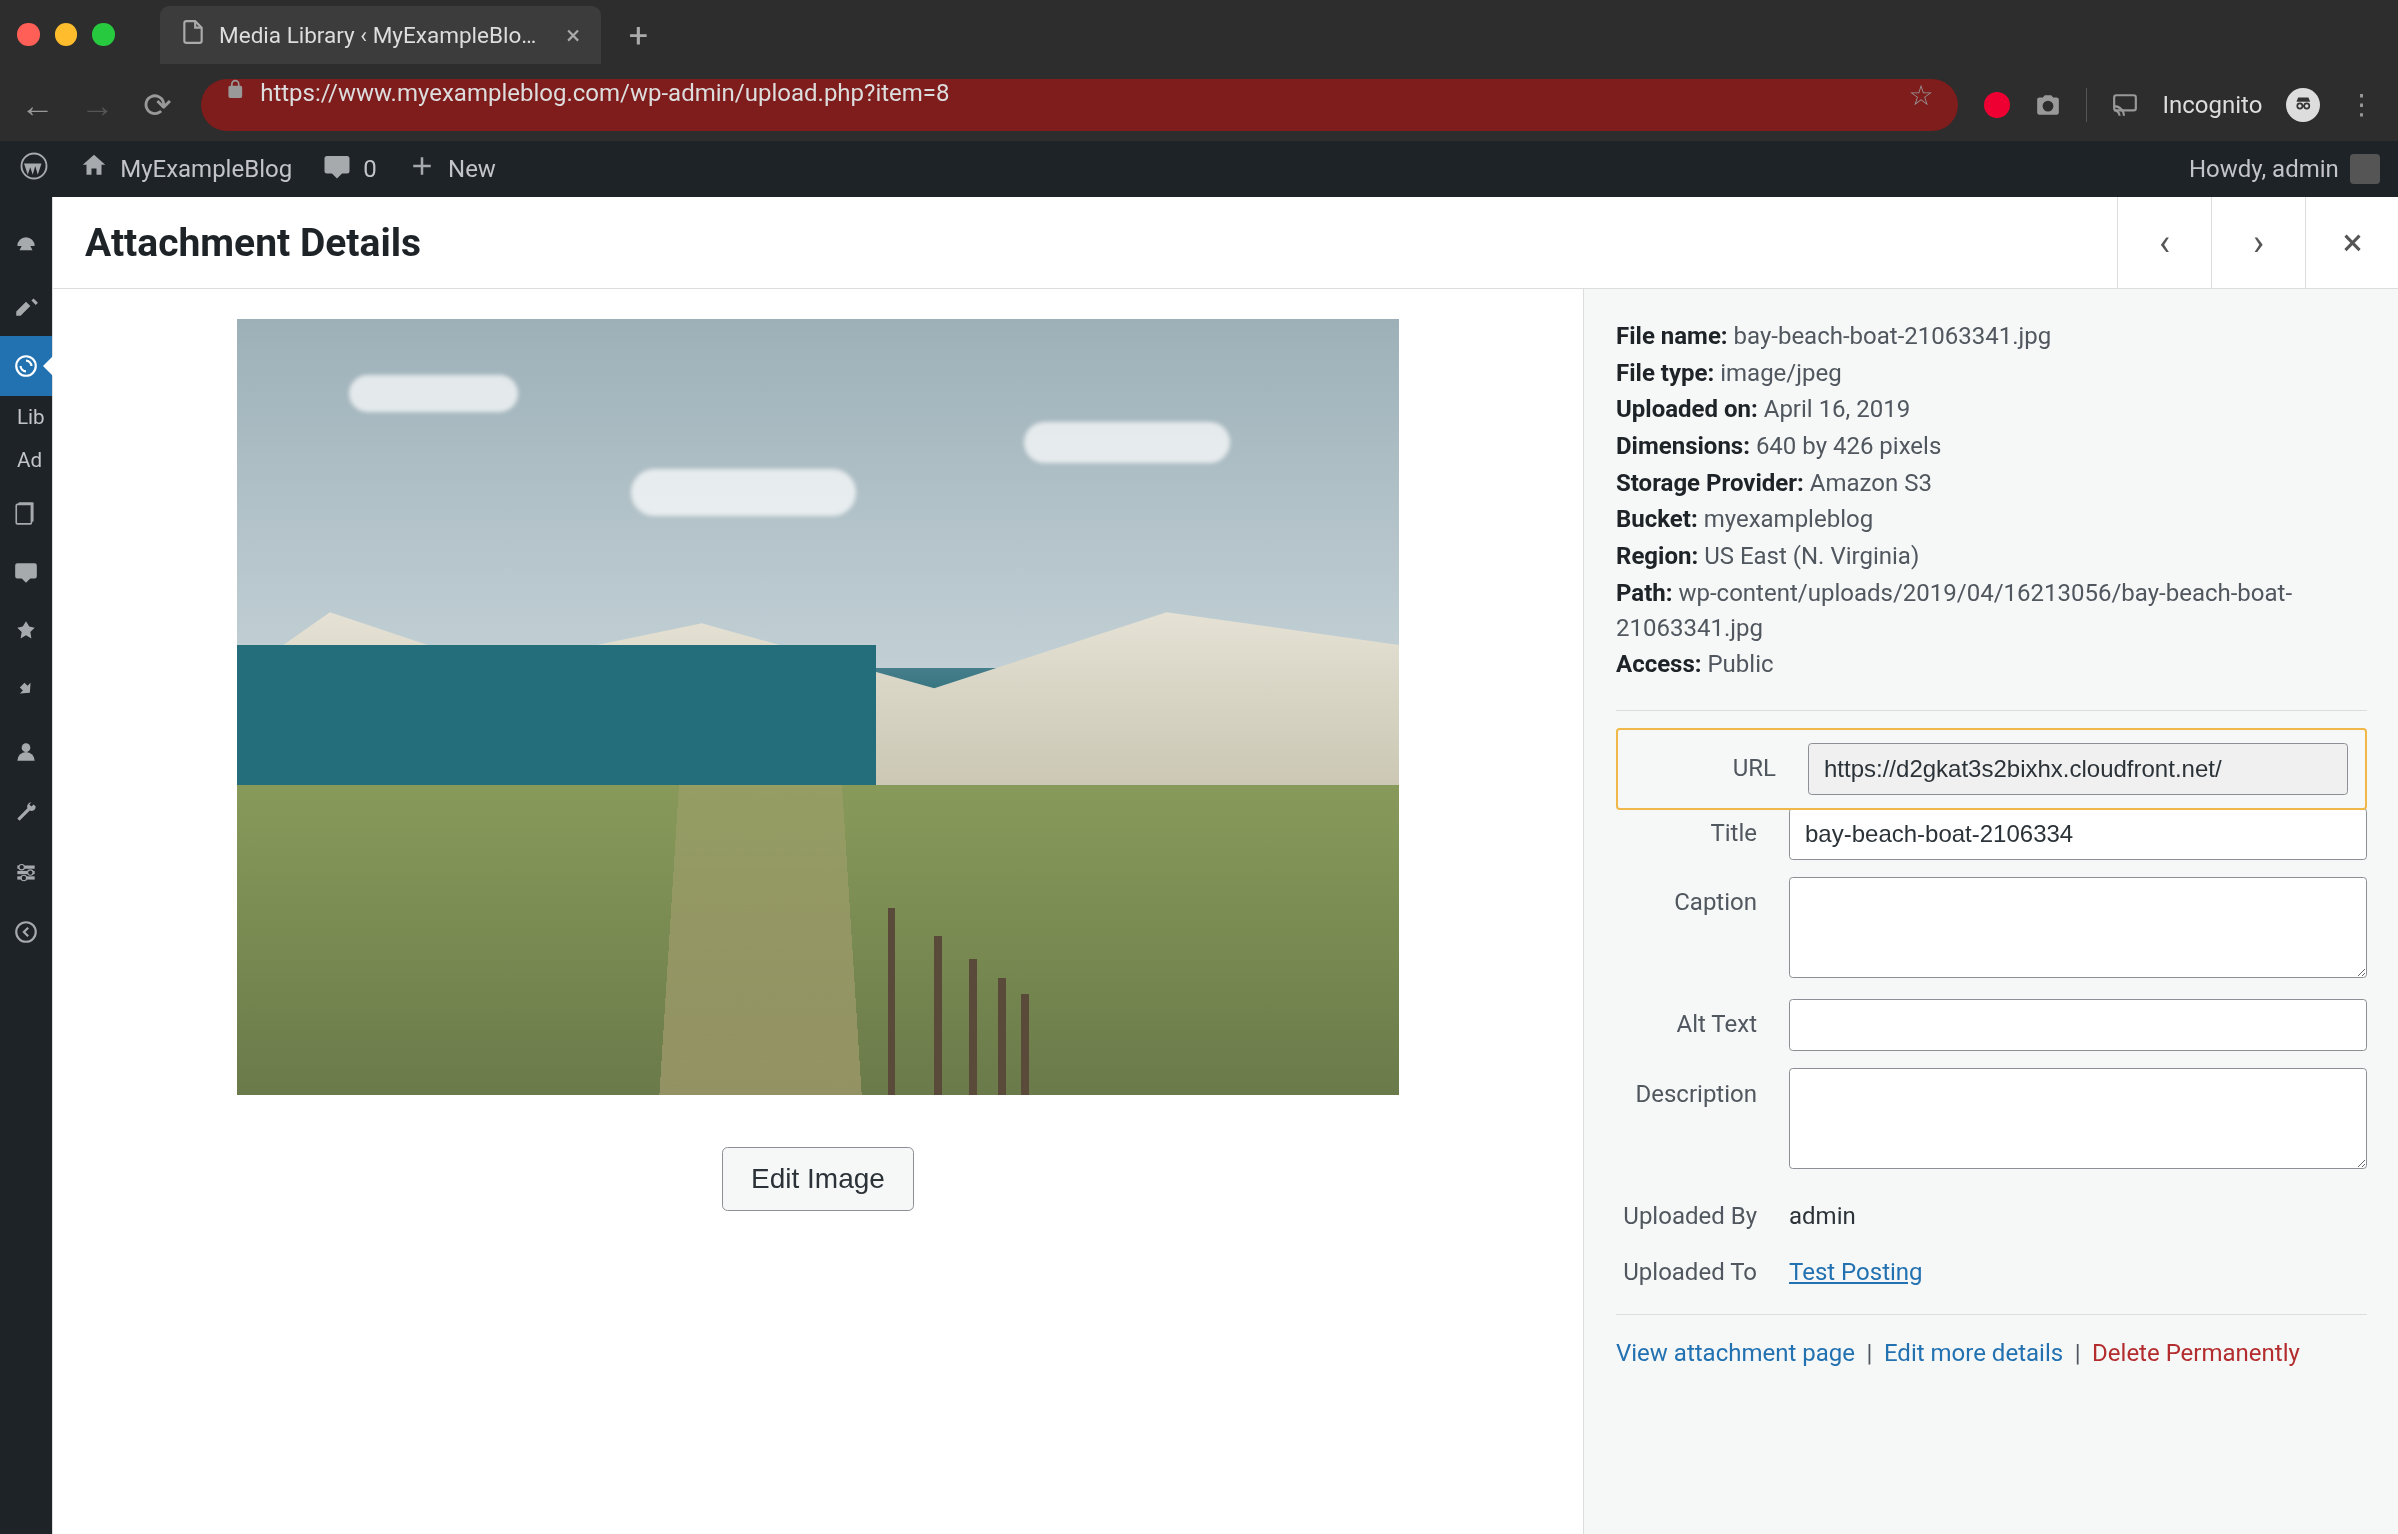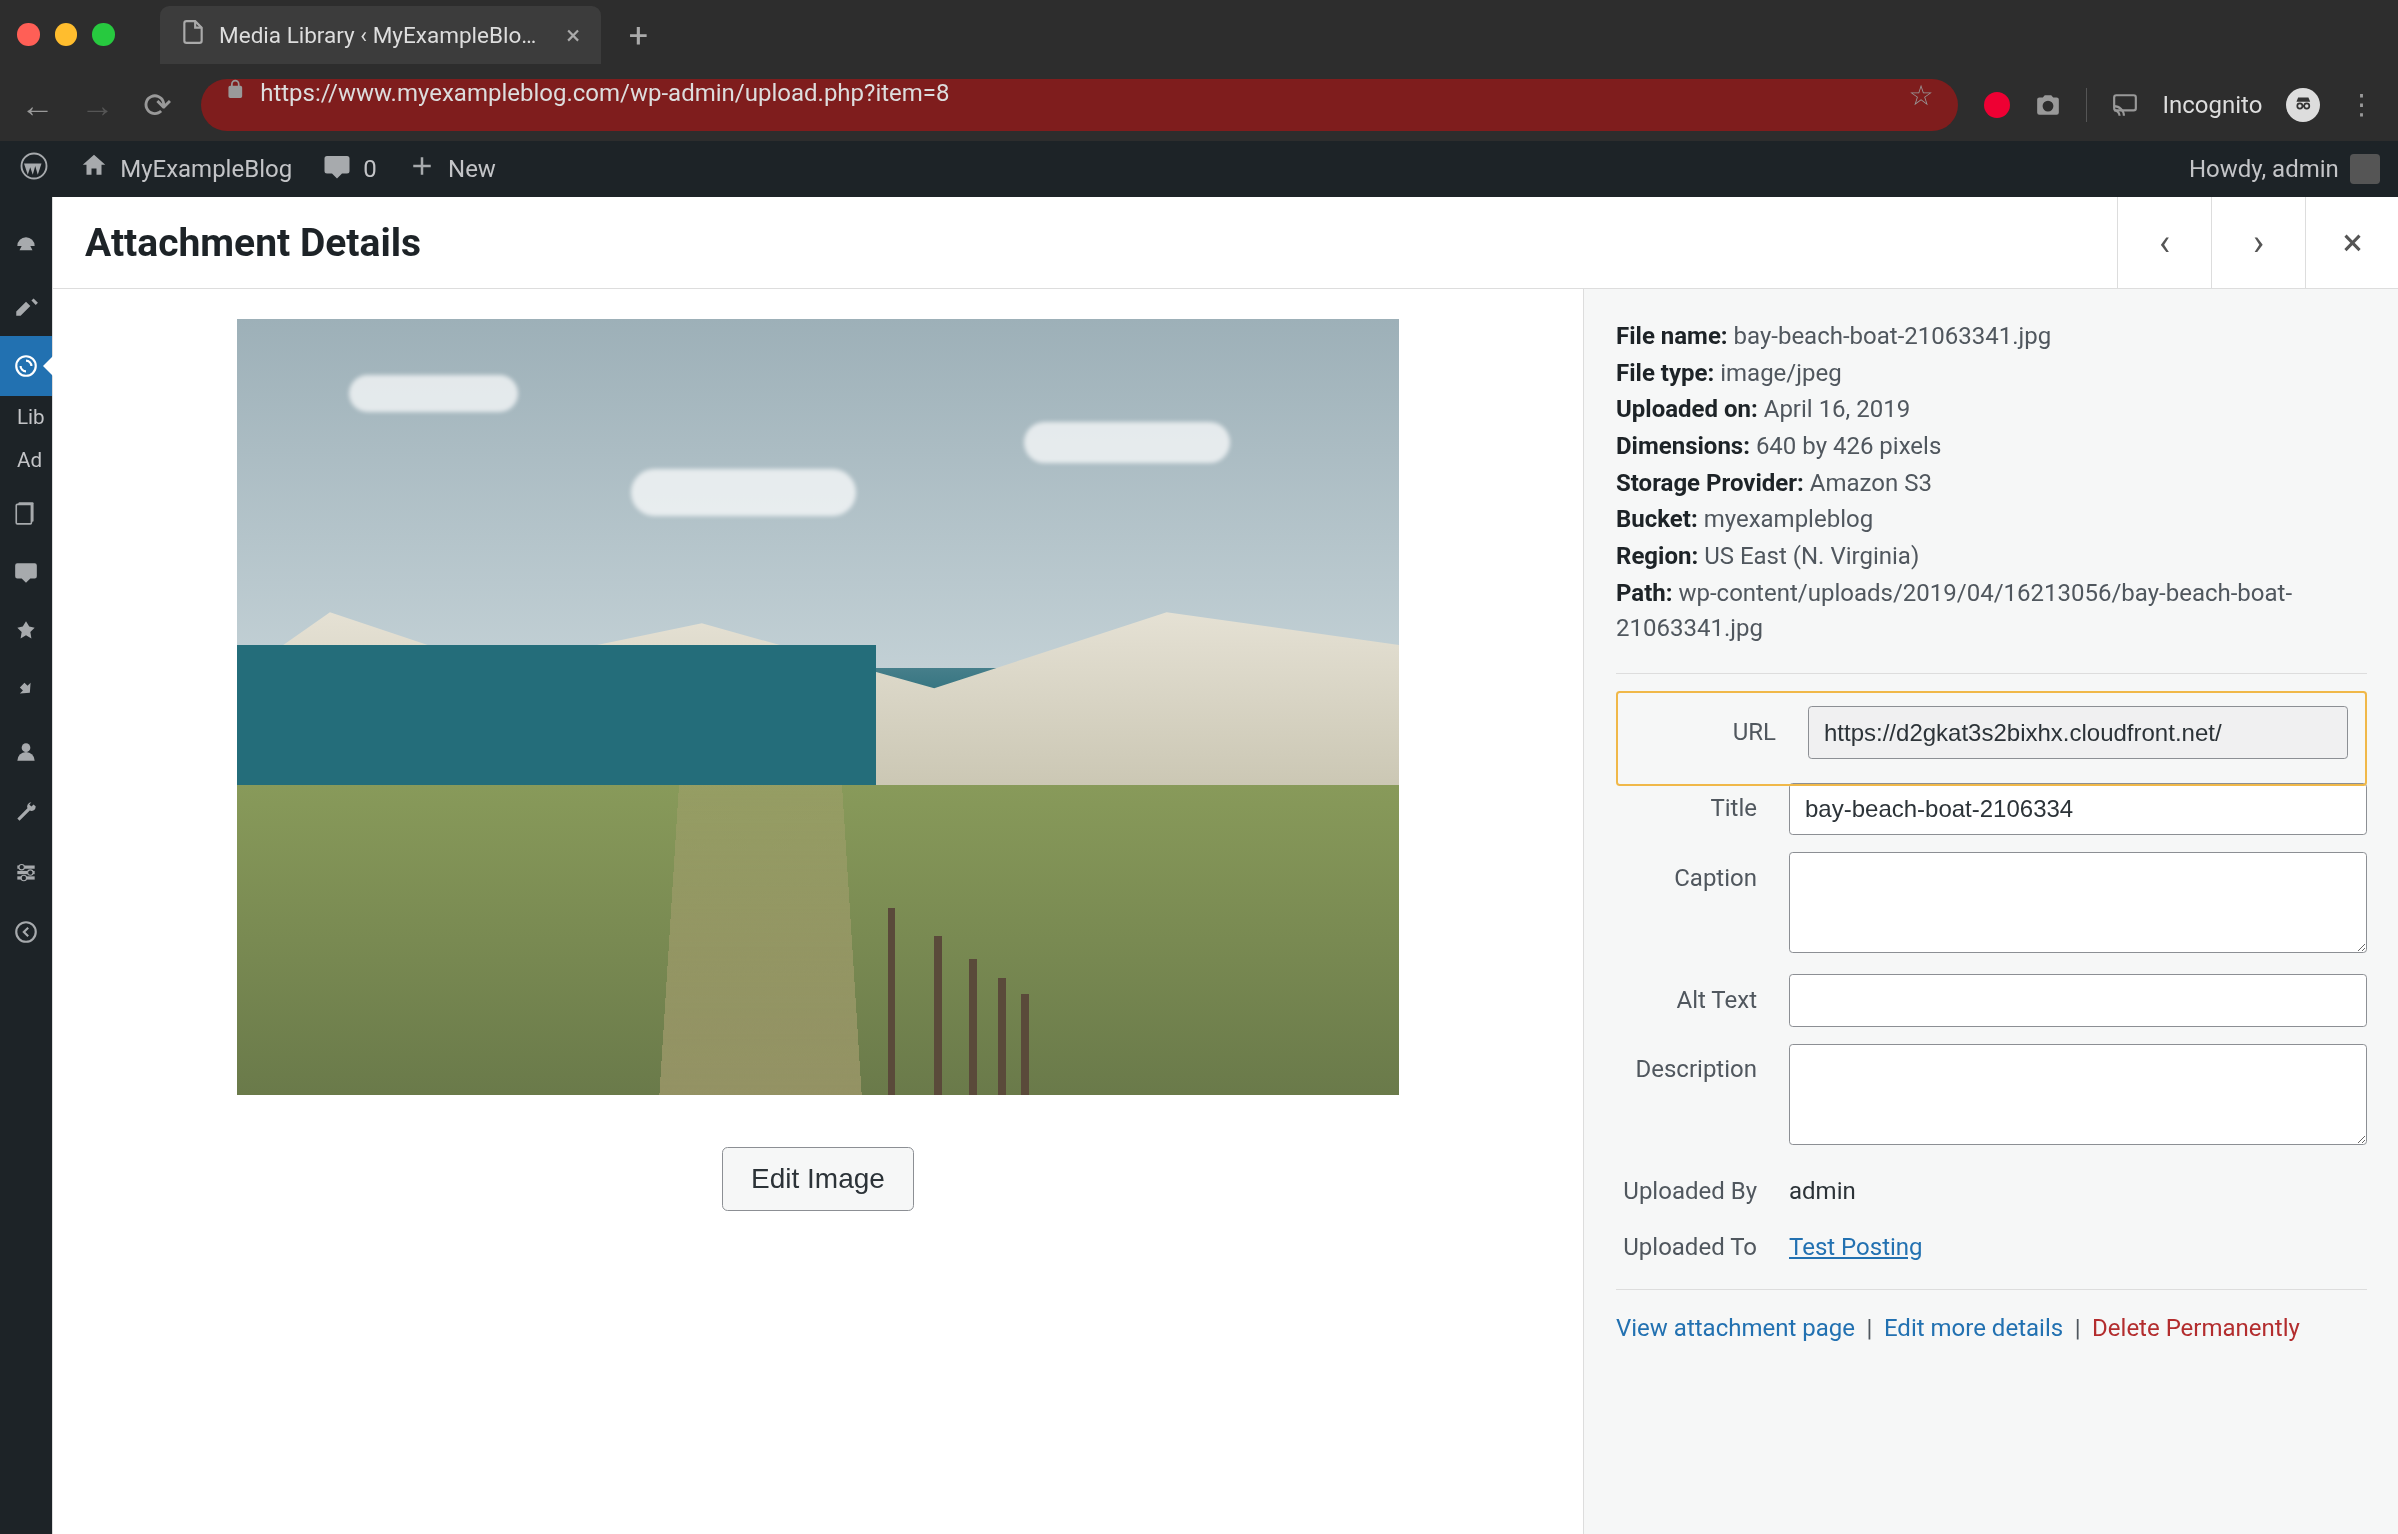--- a/index.html
+++ b/index.html
@@ -369,25 +369,26 @@
 
       <div class="att-details">
         <div class="meta-row"><strong>File name:</strong> <span>bay-beach-boat-21063341.jpg</span></div>
         <div class="meta-row"><strong>File type:</strong> <span>image/jpeg</span></div>
         <div class="meta-row"><strong>Uploaded on:</strong> <span>April 16, 2019</span></div>
         <div class="meta-row"><strong>Dimensions:</strong> <span>640 by 426 pixels</span></div>
         <div class="meta-row"><strong>Storage Provider:</strong> <span>Amazon S3</span></div>
         <div class="meta-row"><strong>Bucket:</strong> <span>myexampleblog</span></div>
         <div class="meta-row"><strong>Region:</strong> <span>US East (N. Virginia)</span></div>
         <div class="meta-row"><strong>Path:</strong> <span>wp-content/uploads/2019/04/16213056/bay-beach-boat-21063341.jpg</span></div>
+        <div class="meta-row"><strong>Access:</strong> <span>Public</span></div>
 
         <hr class="sep">
 
         <div class="highlight-box">
-          <div class="form-row" style="margin-bottom:12px;">
+          <div class="form-row" style="margin-bottom:0;">
             <label>URL</label>
             <div class="ctrl"><input type="text" class="readonly" readonly="" value="https://d2gkat3s2bixhx.cloudfront.net/" style=""></div>
           </div>
         </div>
 
         <div class="form-row">
           <label>Title</label>
           <div class="ctrl"><input type="text" value="bay-beach-boat-2106334" style=""></div>
         </div>
         <div class="form-row">

